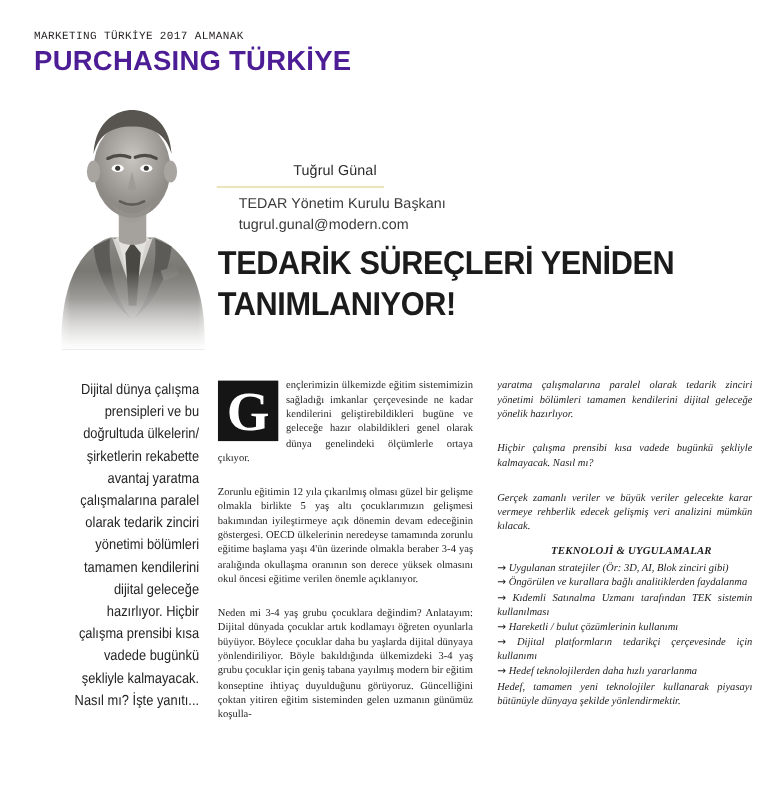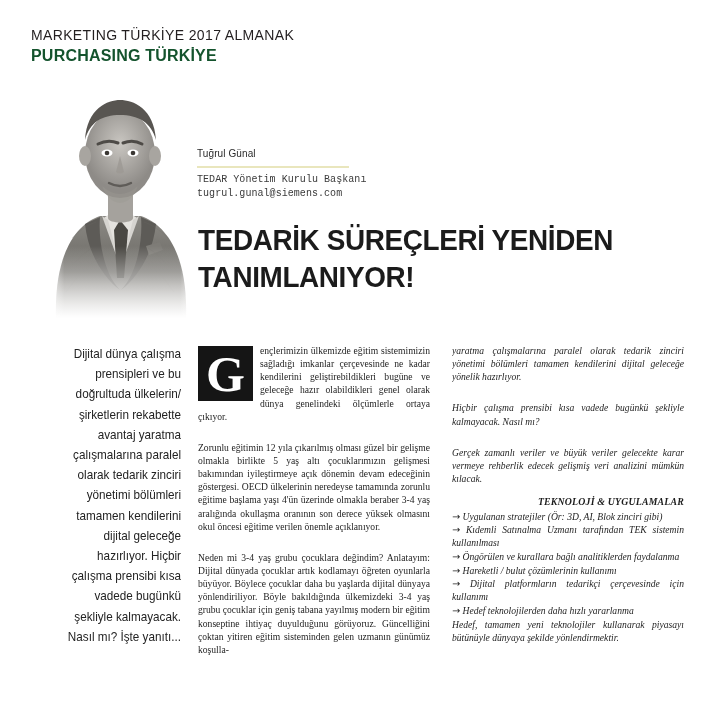--- a/index.html
+++ b/index.html
@@ -23,33 +23,33 @@
   }
 
   
   .masthead {
     position: absolute;
     left: 31px;
     top: 28px;
     width: 420px;
   }
   .masthead-kicker {
-    font-family: Liberation Sans, sans-serif;
-    font-size: 14px;
+    font-family: Liberation Mono, monospace;
+    font-size: 10px;
     letter-spacing: 0.35px;
     color: #231f20;
     white-space: nowrap;
     line-height: 1.1;
   }
   .masthead-title {
     font-family: "Liberation Sans", "DejaVu Sans", sans-serif;
     font-weight: bold;
-    font-size: 16px;
+    font-size: 25px;
     letter-spacing: 0.2px;
-    color: #14532d;
+    color: #4c1d95;
     margin-top: 4px;
     line-height: 1.1;
     white-space: nowrap;
   }
 
   
   .portrait-wrap {
     position: absolute;
     left: 38px;
     top: 78px;
@@ -65,38 +65,40 @@
 
   
   .byline {
     position: absolute;
     left: 197px;
     top: 148px;
     width: 215px;
   }
   .byline-name {
     font-family: "Liberation Sans", "DejaVu Sans", sans-serif;
-    font-size: 10px;
+    font-size: 13px;
     color: #2b2b2b;
     line-height: 1.15;
     letter-spacing: 0.1px;
+    text-align: center;
   }
   .byline-rule {
     height: 2px;
     width: 152px;
     background: #e9e6bd;
     margin: 6px 0 5px 0;
   }
   .byline-role,
   .byline-mail {
-    font-family: Liberation Mono, monospace;
-    font-size: 10px;
+    font-family: Liberation Sans, sans-serif;
+    font-size: 13px;
     color: #3a3a3a;
     line-height: 1.45;
     letter-spacing: 0.05px;
+    margin-left: 20px;
   }
 
   
   .headline {
     position: absolute;
     left: 198px;
     top: 222px;
     width: 480px;
     font-family: "Liberation Sans", "DejaVu Sans", sans-serif;
     font-weight: bold;
@@ -166,21 +168,21 @@
     text-align: center;
     margin: 2px 7px 1px 0;
   }
 
   .section-head {
     font-weight: bold;
     font-size: 9.8px;
     letter-spacing: 0.2px;
     margin-top: 10px;
     margin-bottom: 1px;
-    text-align: right;
+    text-align: center;
     margin-left: 12px;
   }
   .bullet-list {
     margin: 0;
     padding: 0;
     list-style: none;
   }
   .bullet-list li {
     text-align: justify;
     margin: 0 0 0.5px 0;
@@ -276,21 +278,21 @@
         <rect width="165" height="240" fill="url(#fade)"></rect>
         <rect width="165" height="240" fill="url(#fadeL)"></rect>
       </svg>
     </div>
   </div>
 
   <div class="byline">
     <div class="byline-name">Tuğrul Günal</div>
     <div class="byline-rule"></div>
     <div class="byline-role">TEDAR Yönetim Kurulu Başkanı</div>
-    <div class="byline-mail">tugrul.gunal@siemens.com</div>
+    <div class="byline-mail">tugrul.gunal@modern.com</div>
   </div>
 
   <div class="headline">
     <span class="headline-line">TEDARİK SÜREÇLERİ YENİDEN</span>
     <span class="headline-line">TANIMLANIYOR!</span>
   </div>
 
   <div class="pullquote">Dijital dünya çalışma prensipleri ve bu doğrultuda ülkelerin/ şirketlerin rekabette avantaj yaratma çalışmalarına paralel olarak tedarik zinciri yönetimi bölümleri tamamen kendilerini dijital geleceğe hazırlıyor. Hiçbir çalışma prensibi kısa vadede bugünkü şekliyle kalmayacak. Nasıl mı? İşte yanıtı...</div>
 
   <div class="col col-mid">
@@ -301,22 +303,22 @@
 
   <div class="col col-right">
     <p>yaratma çalışmalarına paralel olarak tedarik zinciri yönetimi bölümleri tamamen kendilerini dijital geleceğe yönelik hazırlıyor.</p>
     <p>Hiçbir çalışma prensibi kısa vadede bugünkü şekliyle kalmayacak. Nasıl mı?</p>
     <p>Gerçek zamanlı veriler ve büyük veriler gelecekte karar vermeye rehberlik edecek gelişmiş veri analizini mümkün kılacak.</p>
 
     <div class="section-head">TEKNOLOJİ &amp; UYGULAMALAR</div>
 
     <ul class="bullet-list">
       <li><span class="arrow">→</span> <span>Uygulanan stratejiler (Ör: 3D, AI, Blok zinciri gibi)</span></li>
+      <li><span class="arrow">→</span> <span>Öngörülen ve kurallara bağlı analitiklerden faydalanma</span></li>
       <li><span class="arrow">→</span> <span>Kıdemli Satınalma Uzmanı tarafından TEK sistemin kullanılması</span></li>
-      <li><span class="arrow">→</span> <span>Öngörülen ve kurallara bağlı analitiklerden faydalanma</span></li>
       <li><span class="arrow">→</span> <span>Hareketli / bulut çözümlerinin kullanımı</span></li>
       <li><span class="arrow">→</span> <span>Dijital platformların tedarikçi çerçevesinde için kullanımı</span></li>
       <li><span class="arrow">→</span> <span>Hedef teknolojilerden daha hızlı yararlanma</span></li>
     </ul>
 
     <p class="closing">Hedef, tamamen yeni teknolojiler kullanarak piyasayı bütünüyle dünyaya şekilde yönlendirmektir.</p>
   </div>
 
 </div>
 

